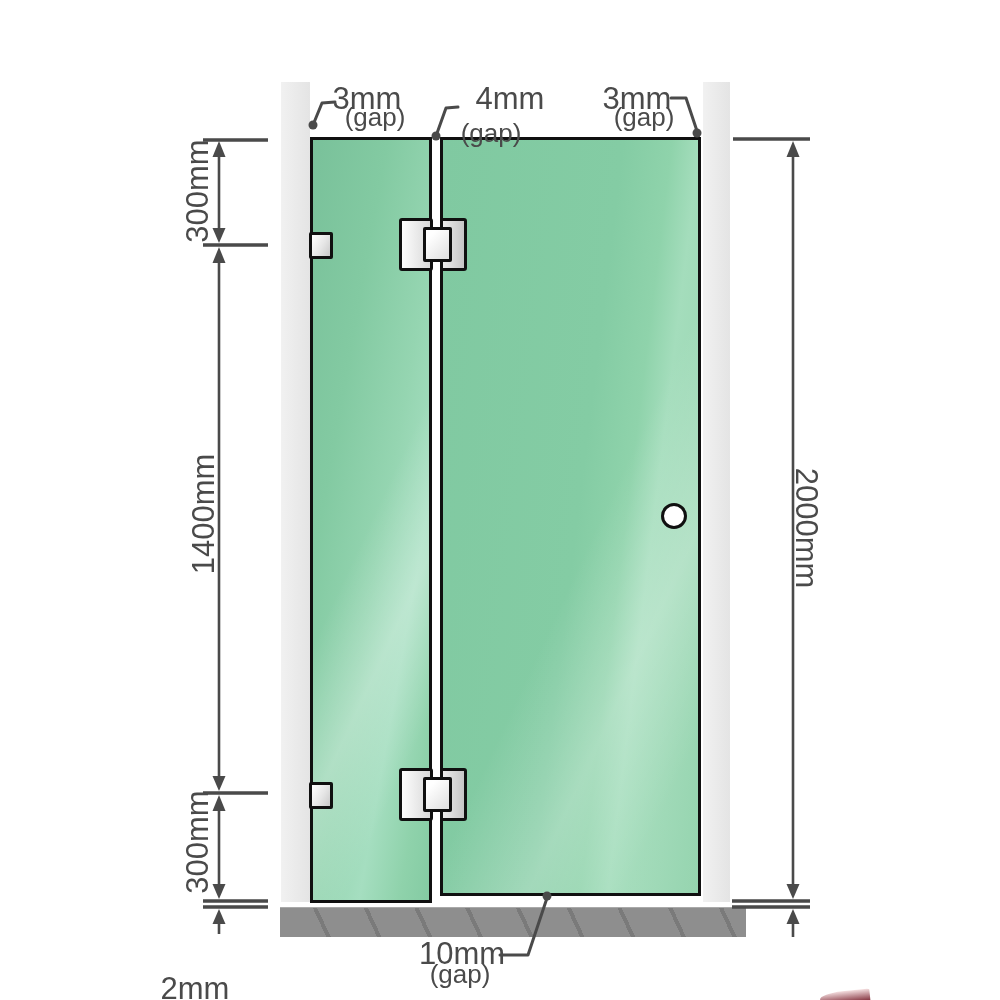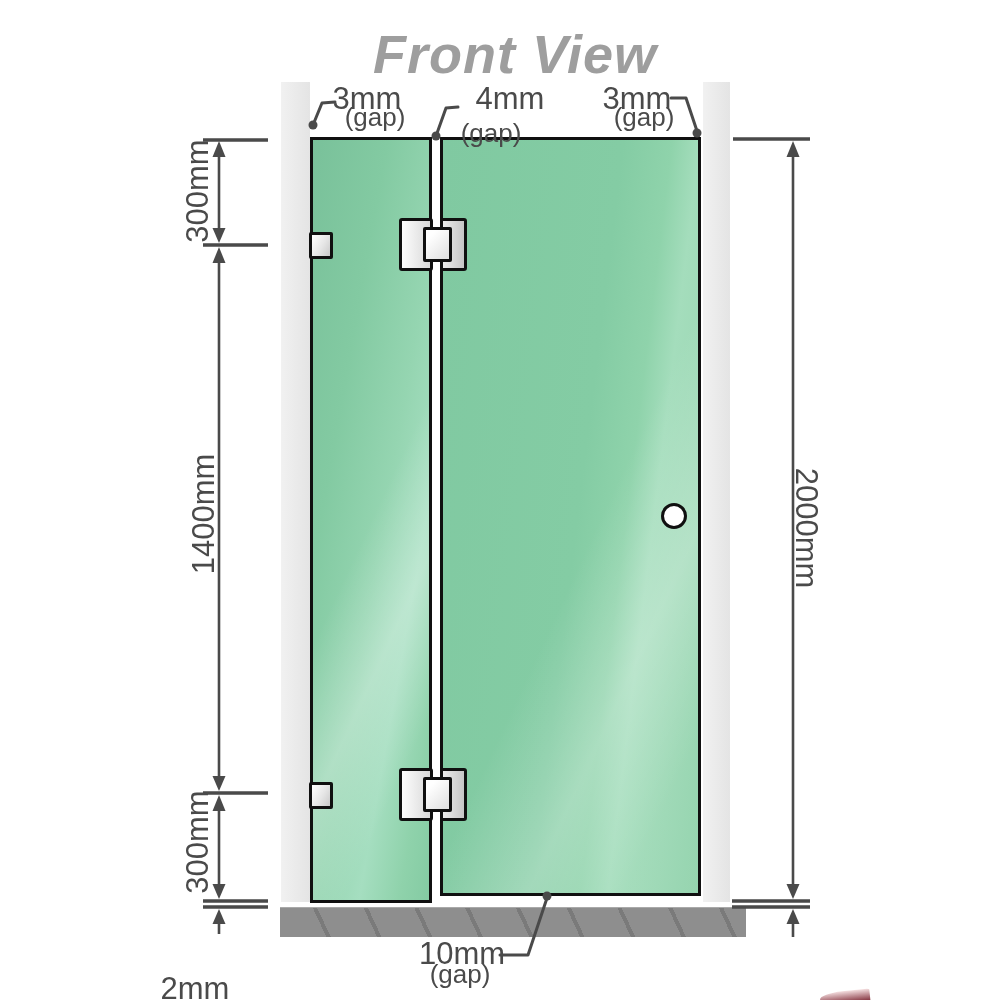--- a/index.html
+++ b/index.html
@@ -88,21 +88,20 @@
     position:absolute; left:820px; top:991px; width:50px; height:13px;
     background:linear-gradient(to bottom, rgba(236,196,198,0.55), #7a2330);
     transform:rotate(-6deg); border-radius:50% 10% 0 60%;
   }
 </style>
 </head>
 <body>
 
 <div class="canvas">
 
-  <div class="title">Front View</div>
 
   <div class="wall wall-left"></div>
   <div class="wall wall-right"></div>
 
   <div class="glass panel-left"></div>
   <div class="glass panel-door"></div>
 
   <div class="floor"></div>
 
   <div class="bracket bracket-top"></div>

